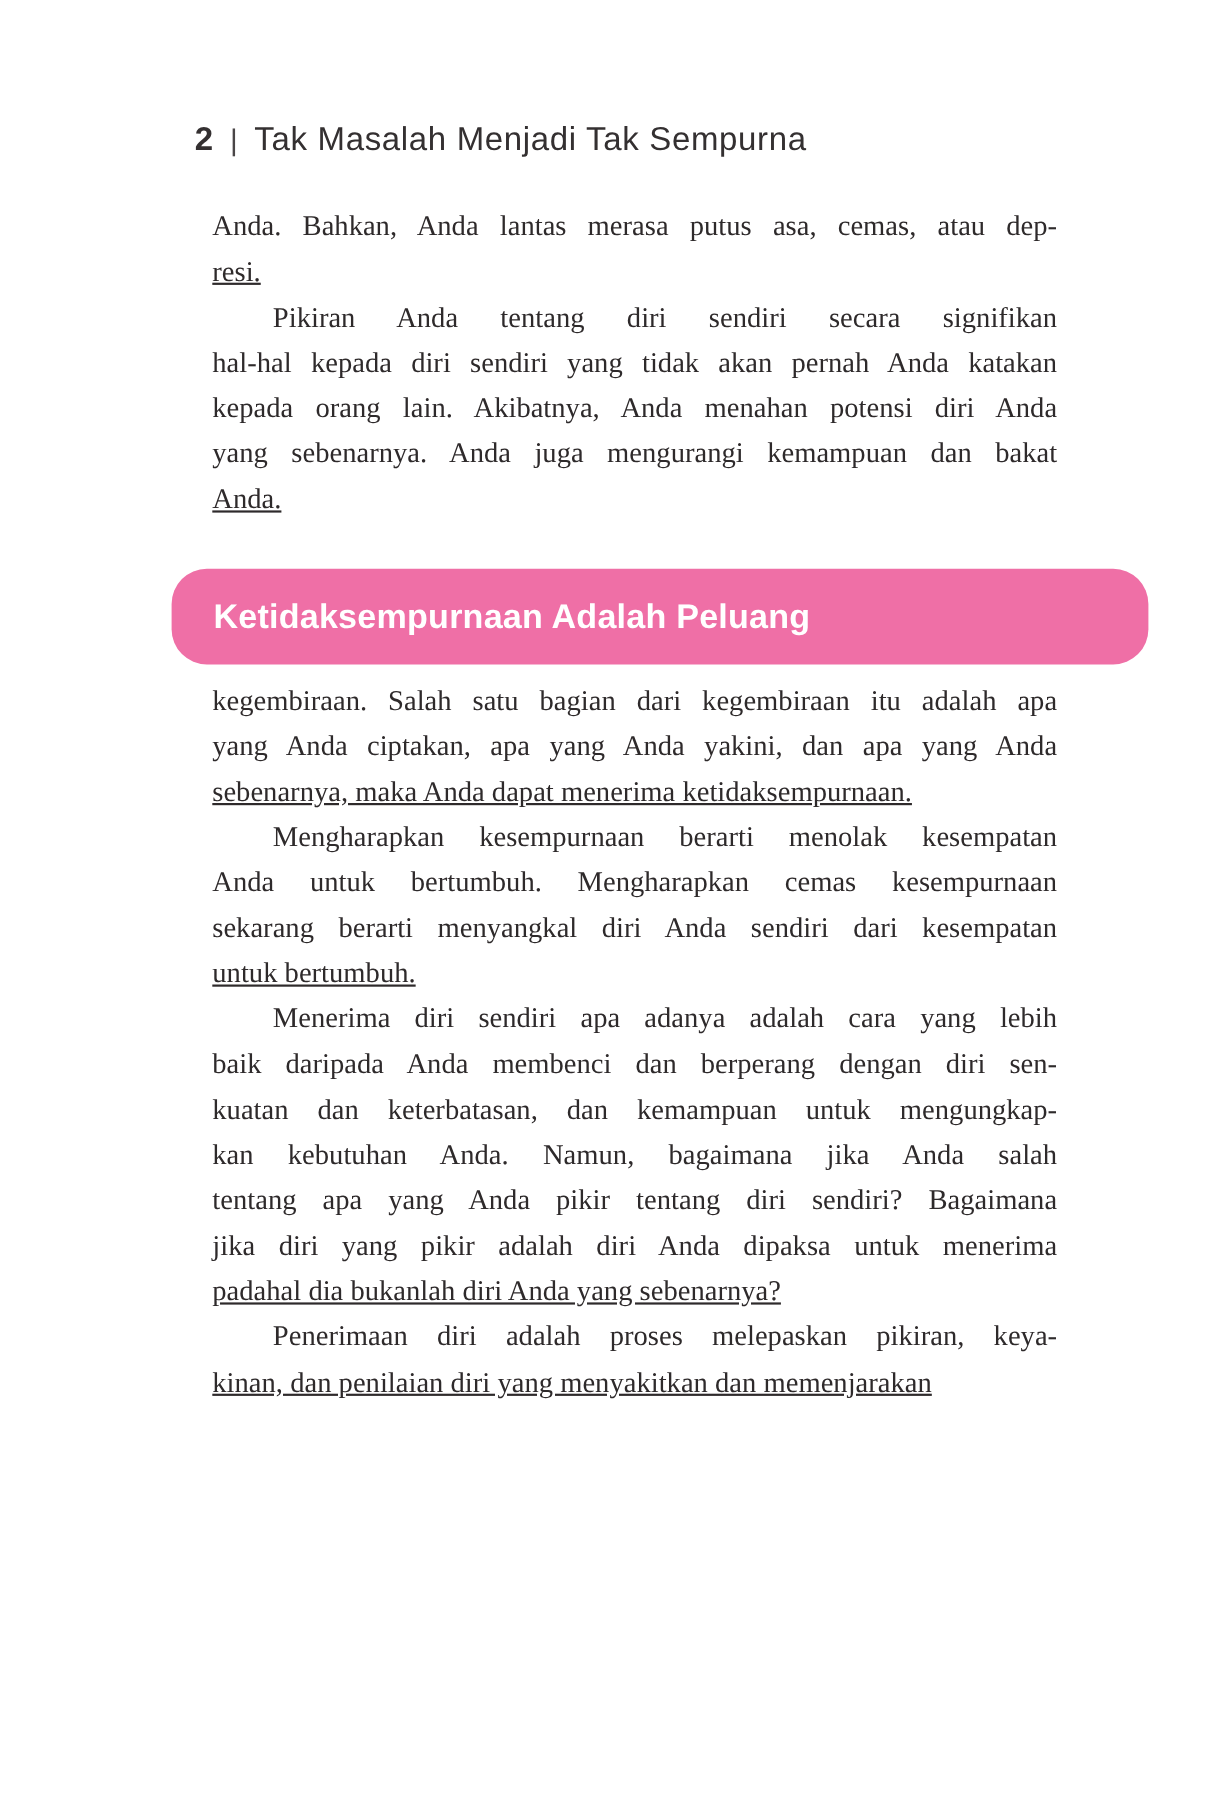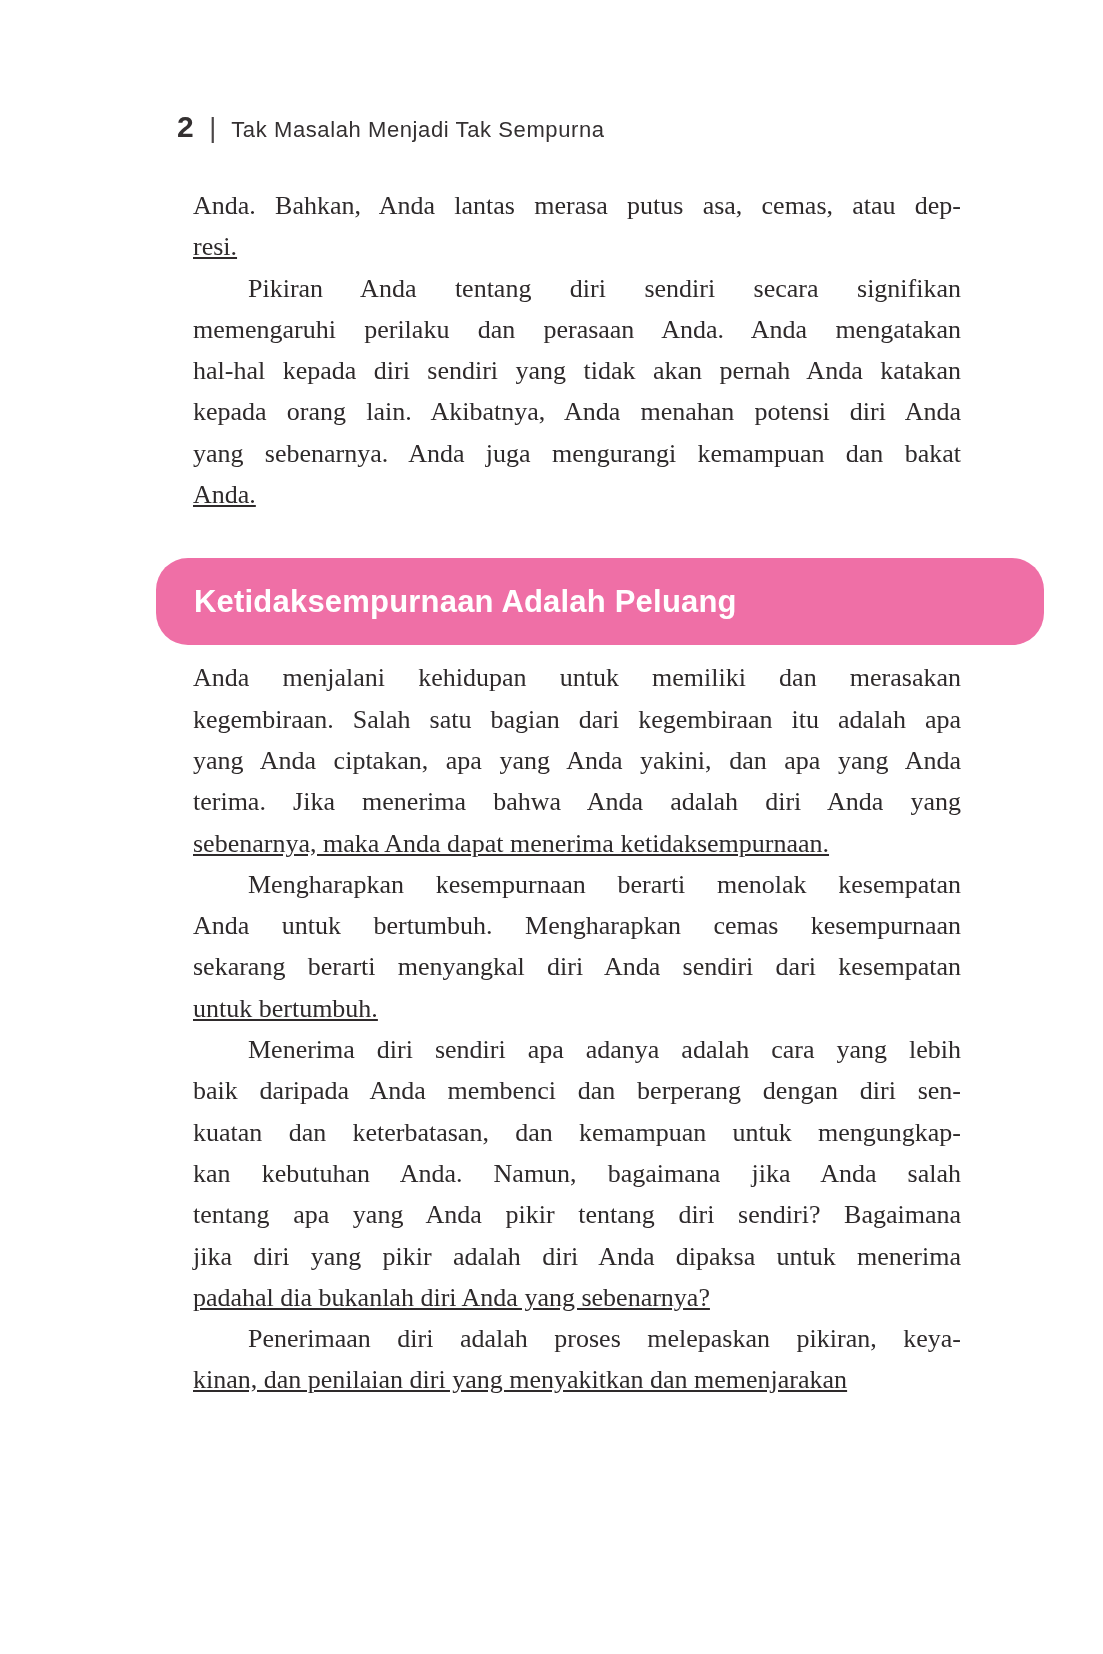--- a/index.html
+++ b/index.html
@@ -26,21 +26,21 @@
     font-weight: 600;
     letter-spacing: 0.5px;
   }
   .header-sep {
     font-size: 27px;
     font-weight: 300;
     margin: 0 15px 0 15px;
     color: #4a4647;
   }
   .book-title {
-    font-size: 22px;
+    font-size: 30px;
     letter-spacing: 0.6px;
     font-weight: 400;
   }
   .content {
     position: absolute;
     left: 193px;
     top: 185px;
     width: 768px;
     font-size: 26px;
     line-height: 41.3px;
@@ -84,38 +84,35 @@
   </div>
 
   <div class="content">
     <div id="paras-before">
         <div class="paragraph">
           <div class="line">Anda. Bahkan, Anda lantas merasa putus asa, cemas, atau dep-</div>
           <div class="line last">resi.</div>
         </div>
         <div class="paragraph">
           <div class="line first-indent">Pikiran Anda tentang diri sendiri secara signifikan</div>
-          <div class="line">memengaruhi perilaku dan perasaan Anda. Anda mengatakan</div>
           <div class="line">hal-hal kepada diri sendiri yang tidak akan pernah Anda katakan</div>
           <div class="line">kepada orang lain. Akibatnya, Anda menahan potensi diri Anda</div>
           <div class="line">yang sebenarnya. Anda juga mengurangi kemampuan dan bakat</div>
           <div class="line last">Anda.</div>
         </div>
       </div>
 
     <div class="banner" style="background: rgb(239, 111, 166);">
       <h2 class="banner-title" style="color: rgb(255, 255, 255);">Ketidaksempurnaan Adalah Peluang</h2>
     </div>
 
     <div id="paras-after">
         <div class="paragraph">
-          <div class="line">Anda menjalani kehidupan untuk memiliki dan merasakan</div>
           <div class="line">kegembiraan. Salah satu bagian dari kegembiraan itu adalah apa</div>
           <div class="line">yang Anda ciptakan, apa yang Anda yakini, dan apa yang Anda</div>
-          <div class="line">terima. Jika menerima bahwa Anda adalah diri Anda yang</div>
           <div class="line last">sebenarnya, maka Anda dapat menerima ketidaksempurnaan.</div>
         </div>
         <div class="paragraph">
           <div class="line first-indent">Mengharapkan kesempurnaan berarti menolak kesempatan</div>
           <div class="line">Anda untuk bertumbuh. Mengharapkan cemas kesempurnaan</div>
           <div class="line">sekarang berarti menyangkal diri Anda sendiri dari kesempatan</div>
           <div class="line last">untuk bertumbuh.</div>
         </div>
         <div class="paragraph">
           <div class="line first-indent">Menerima diri sendiri apa adanya adalah cara yang lebih</div>

